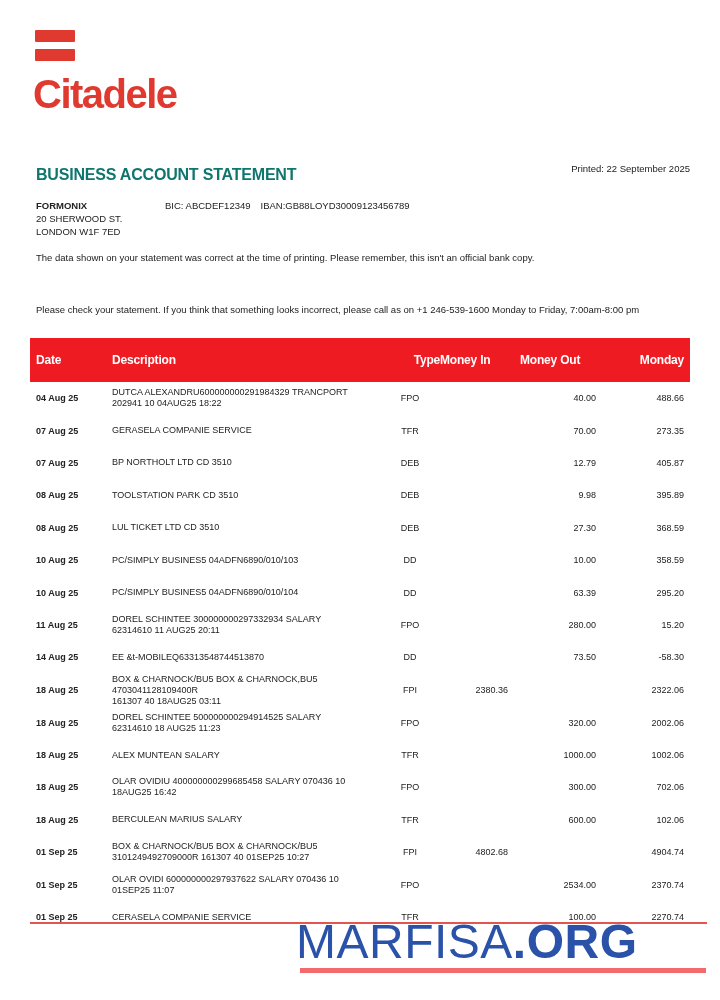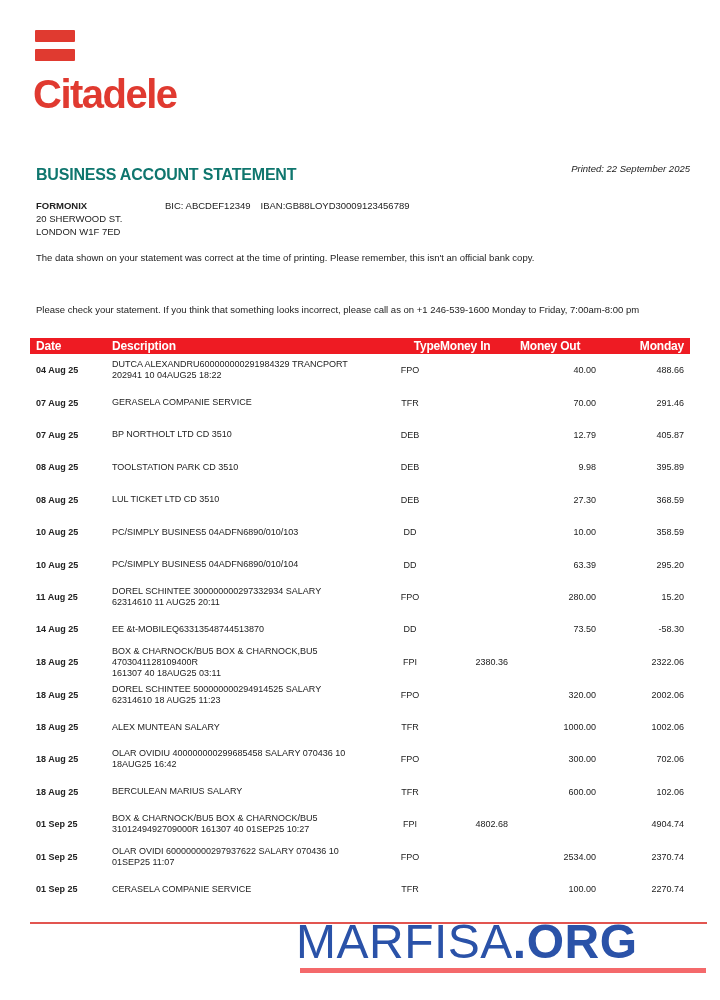--- a/index.html
+++ b/index.html
@@ -15,36 +15,36 @@
   .page{position:relative;width:720px;height:1000px;background:#fff;overflow:hidden;margin:0 auto;}
 
   
   .logo-bars{position:absolute;left:35px;top:30px;width:40px;}
   .logo-bars .bar{width:40px;height:12px;background:var(--brand-red);border-radius:1px;}
   .logo-bars .bar + .bar{margin-top:7px;}
   .logo-text{position:absolute;left:33px;top:72px;font-size:40px;font-weight:800;color:var(--brand-red);letter-spacing:-1.5px;}
 
   
   .stmt-title{position:absolute;left:36px;top:166px;font-size:16px;font-weight:700;color:#0f766e;letter-spacing:-0.2px;}
-  .printed{position:absolute;right:30px;top:163px;font-size:9.5px;color:#222;font-style:italic;}
+  .printed{position:absolute;right:30px;top:163px;font-size:9.5px;color:#222;}
 
   
   .address{position:absolute;left:36px;top:199px;font-size:9.5px;line-height:13px;color:#222;}
   .address .holder{font-weight:700;}
   .acct-details{position:absolute;left:165px;top:199px;font-size:9.5px;line-height:13px;color:#222;}
   .acct-details .gap{display:inline-block;width:10px;}
 
   
   .note{position:absolute;left:36px;font-size:9.5px;color:#222;width:640px;}
   .note.accuracy{top:252px;}
   .note.contact{top:304px;}
 
   
   .txn-table{position:absolute;left:30px;top:338px;width:660px;border-collapse:collapse;table-layout:fixed;}
-  .txn-table th{background:var(--header-red);color:#fff;font-size:12px;font-weight:700;height:16px;vertical-align:middle;letter-spacing:-0.2px;}
+  .txn-table th{background:var(--header-red);color:#fff;font-size:12px;font-weight:700;height:44px;vertical-align:middle;letter-spacing:-0.2px;}
   .txn-table col.c1{width:82px;}
   .txn-table col.c2{width:268px;}
   .txn-table col.c3{width:60px;}
   .txn-table col.c4{width:80px;}
   .txn-table col.c5{width:88px;}
   .txn-table col.c6{width:82px;}
   th.h-date{text-align:left;padding-left:6px;}
   th.h-desc{text-align:left;padding-left:0;}
   th.h-type{text-align:right;}
   th.h-in,th.h-out{text-align:left;padding-right:12px;}
@@ -124,21 +124,21 @@
           <td class="c-bal">488.66</td>
         </tr>
         <tr>
           <td class="c-date">07 Aug 25</td>
           <td class="c-desc">
             <div>GERASELA COMPANIE SERVICE</div>
           </td>
           <td class="c-type">TFR</td>
           <td class="c-in"></td>
           <td class="c-out">70.00</td>
-          <td class="c-bal">291.46</td>
+          <td class="c-bal">273.35</td>
         </tr>
         <tr>
           <td class="c-date">07 Aug 25</td>
           <td class="c-desc">
             <div>BP NORTHOLT LTD CD 3510</div>
           </td>
           <td class="c-type">DEB</td>
           <td class="c-in"></td>
           <td class="c-out">12.79</td>
           <td class="c-bal">405.87</td>

